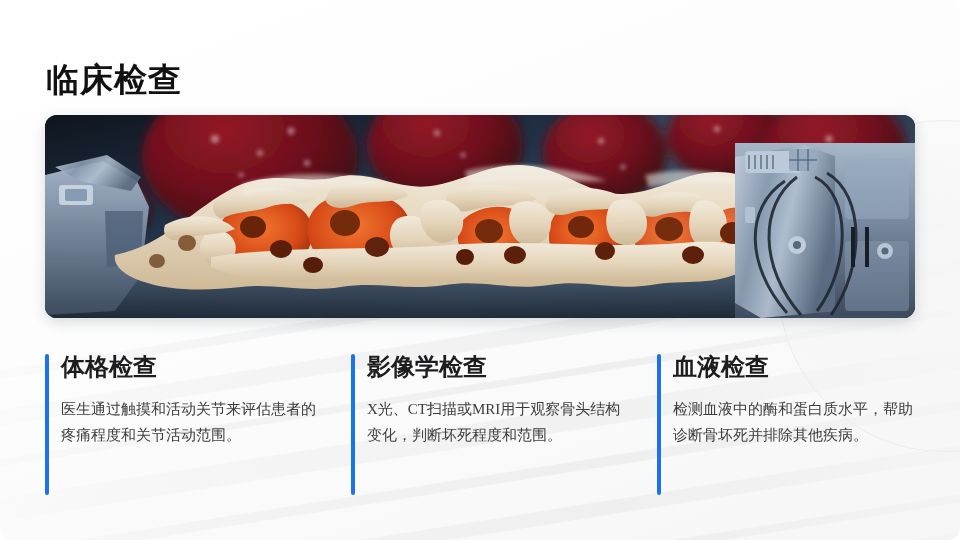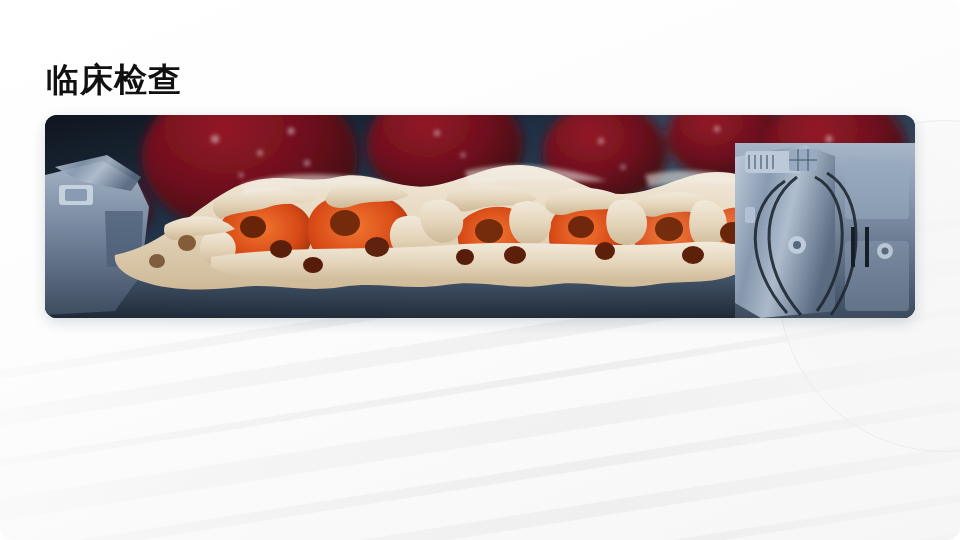--- a/index.html
+++ b/index.html
@@ -359,13 +359,34 @@
         <circle cx="840" cy="136" r="3.5" fill="#5a6b81"></circle>
         <rect x="806" y="112" width="4" height="40" fill="#141b24"></rect>
         <rect x="820" y="112" width="4" height="40" fill="#141b24"></rect>
         <rect x="700" y="92" width="10" height="16" rx="2" fill="#b9c8da"></rect>
       </g>
 
       <rect x="0" y="0" width="870" height="203" fill="url(#bg)" opacity="0.06"></rect>
     </svg>
   </div>
 
+  <div class="columns">
+
+    <div class="col">
+      <div class="col-bar" style="background: rgb(26, 115, 232);"></div>
+      <h2 class="col-heading">体格检查</h2>
+      <p class="col-body">医生通过触摸和活动关节来评估患者的疼痛程度和关节活动范围。</p>
+    </div>
+
+    <div class="col">
+      <div class="col-bar" style="background: rgb(26, 115, 232);"></div>
+      <h2 class="col-heading">影像学检查</h2>
+      <p class="col-body">X光、CT扫描或MRI用于观察骨头结构变化，判断坏死程度和范围。</p>
+    </div>
+
+    <div class="col">
+      <div class="col-bar" style="background: rgb(26, 115, 232);"></div>
+      <h2 class="col-heading">血液检查</h2>
+      <p class="col-body">检测血液中的酶和蛋白质水平，帮助诊断骨坏死并排除其他疾病。</p>
+    </div>
+
+  </div>
 </div>
 
 </body></html>

